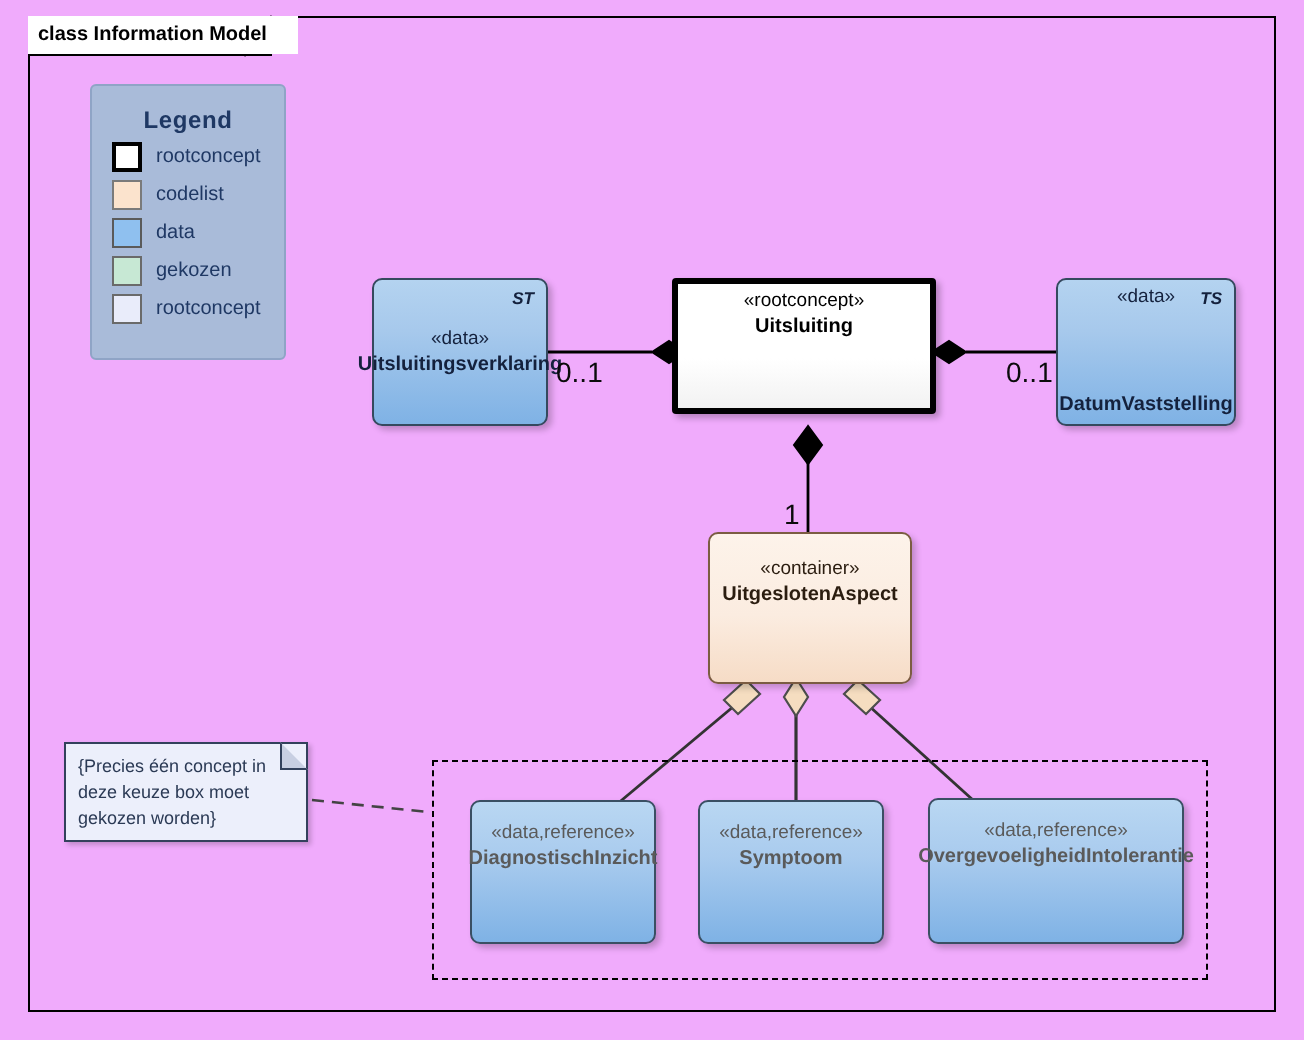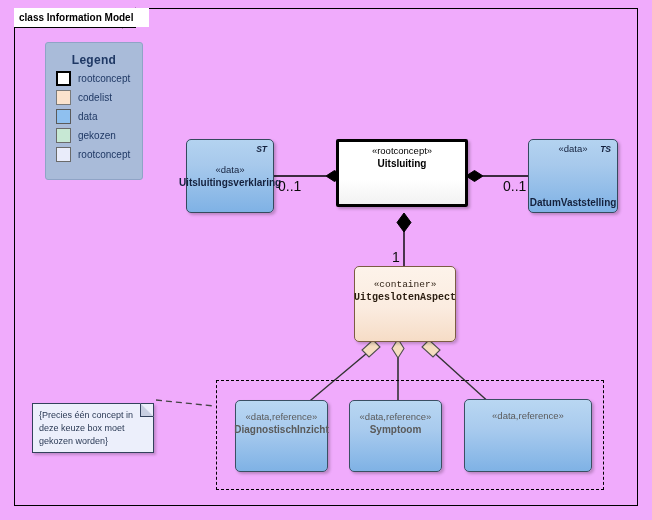--- a/index.html
+++ b/index.html
@@ -153,39 +153,37 @@
     box-shadow: 2px 2px 3px rgba(0,0,0,0.25);
     color: #000000;
     border-radius: 2px;
   }
   
   .cls-container {
     background: linear-gradient(to bottom, #fdf3ea 0%, #fbece0 55%, #f6dcc6 100%);
     border: 1.2px solid #7b5c42;
     box-shadow: 2px 2px 3px rgba(0,0,0,0.2);
     color: #2b1d10;
-    font-family: Liberation Mono, monospace;
   }
 
   
   #note {
     position: absolute;
     left: 32px;
     top: 371px;
     width: 122px;
     height: 50px;
     background: #eceffb;
     border: 1px solid #33415c;
     box-sizing: border-box;
     font-size: 9px;
     color: #2b3a55;
     line-height: 13px;
     padding: 5px 6px 0 6px;
     box-shadow: 1.5px 1.5px 2.5px rgba(0,0,0,0.2);
-    margin-top: 32px;
   }
   #note-fold {
     position: absolute;
     right: -1px;
     top: -1px;
     width: 13px;
     height: 13px;
     background: #c8cfe2;
     border-left: 1px solid #33415c;
     border-bottom: 1px solid #33415c;
@@ -309,20 +307,21 @@
     <span class="cname">DiagnostischInzicht</span>
   </div>
 
   <div class="uml-box cls-ref" style="left:349px; top:400px; width:93px; height:72px; justify-content:flex-start; padding-top:10px;">
     <span class="stereo">«data,reference»</span>
     <span class="cname">Symptoom</span>
   </div>
 
   <div class="uml-box cls-ref" style="left:464px; top:399px; width:128px; height:73px; justify-content:flex-start; padding-top:10px;">
     <span class="stereo">«data,reference»</span>
+    <span class="cname">OvergevoeligheidIntolerantie</span>
   </div>
 
   <span class="mult" style="left:278px; top:178px;">0..1</span>
   <span class="mult" style="left:503px; top:178px;">0..1</span>
   <span class="mult" style="left:392px; top:249px;">1</span>
 
   <div id="note">
     <div id="note-fold"></div>
     <span>{Precies één concept in deze keuze box moet gekozen worden}</span>
   </div>

